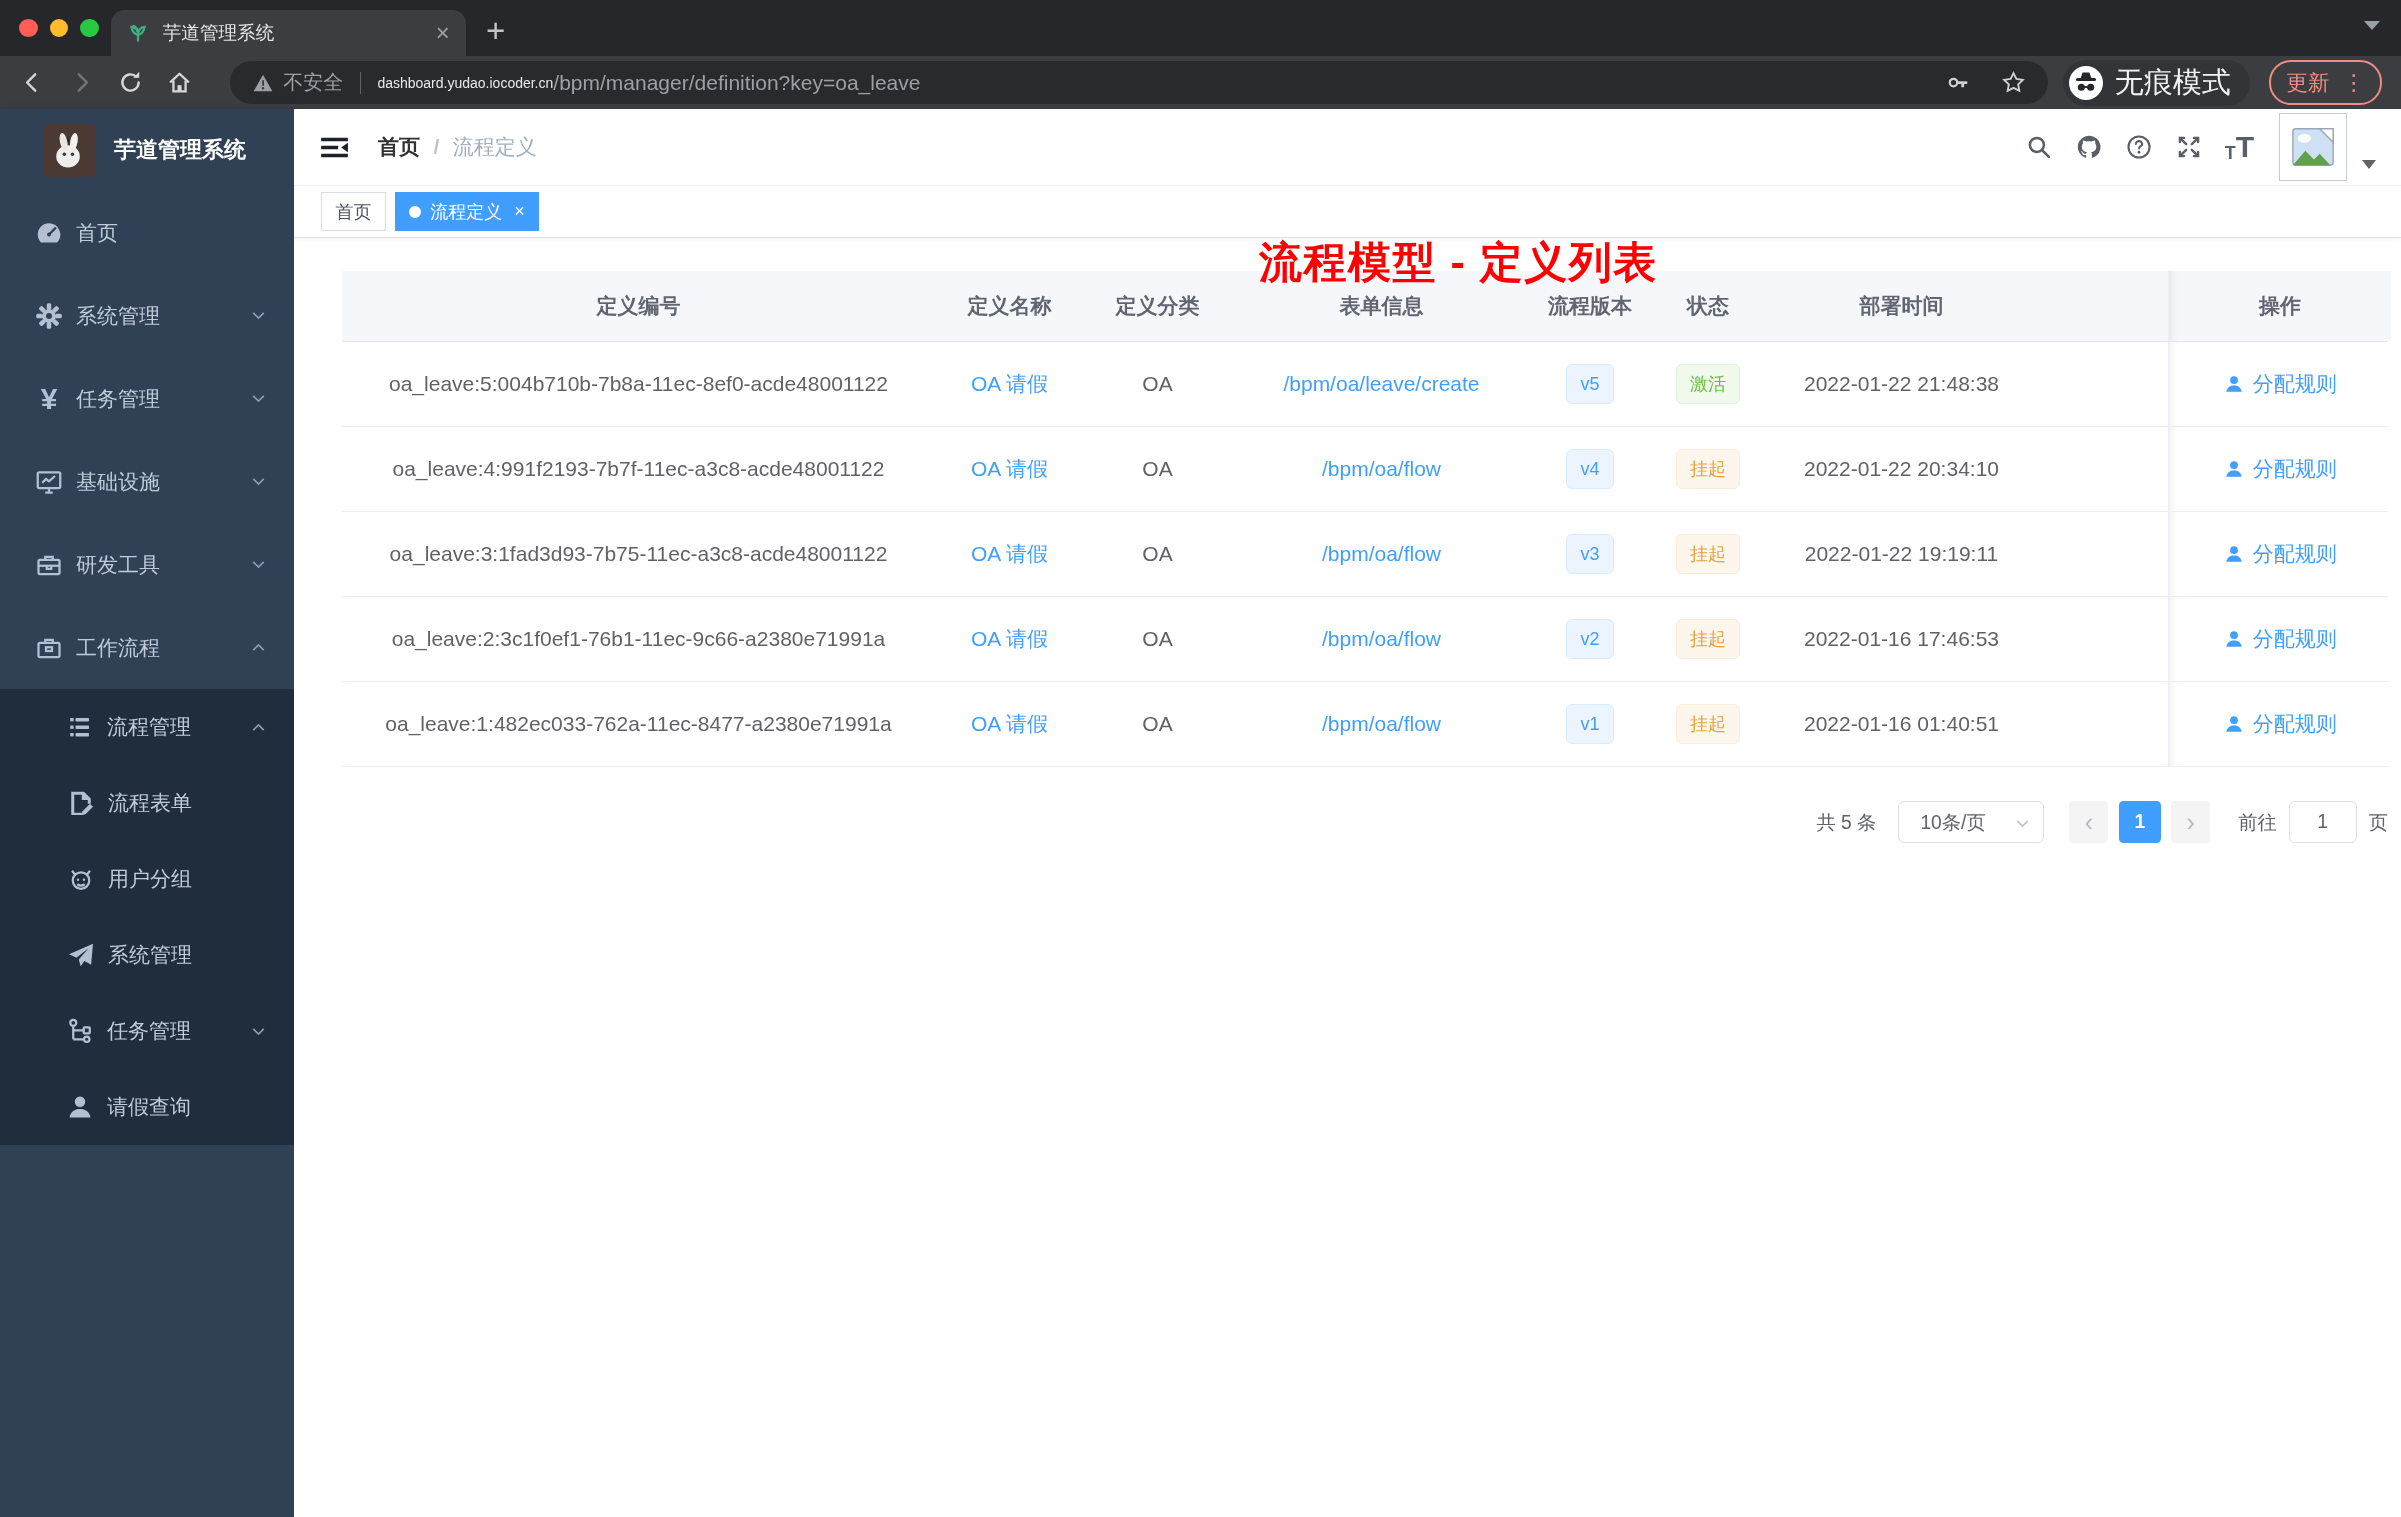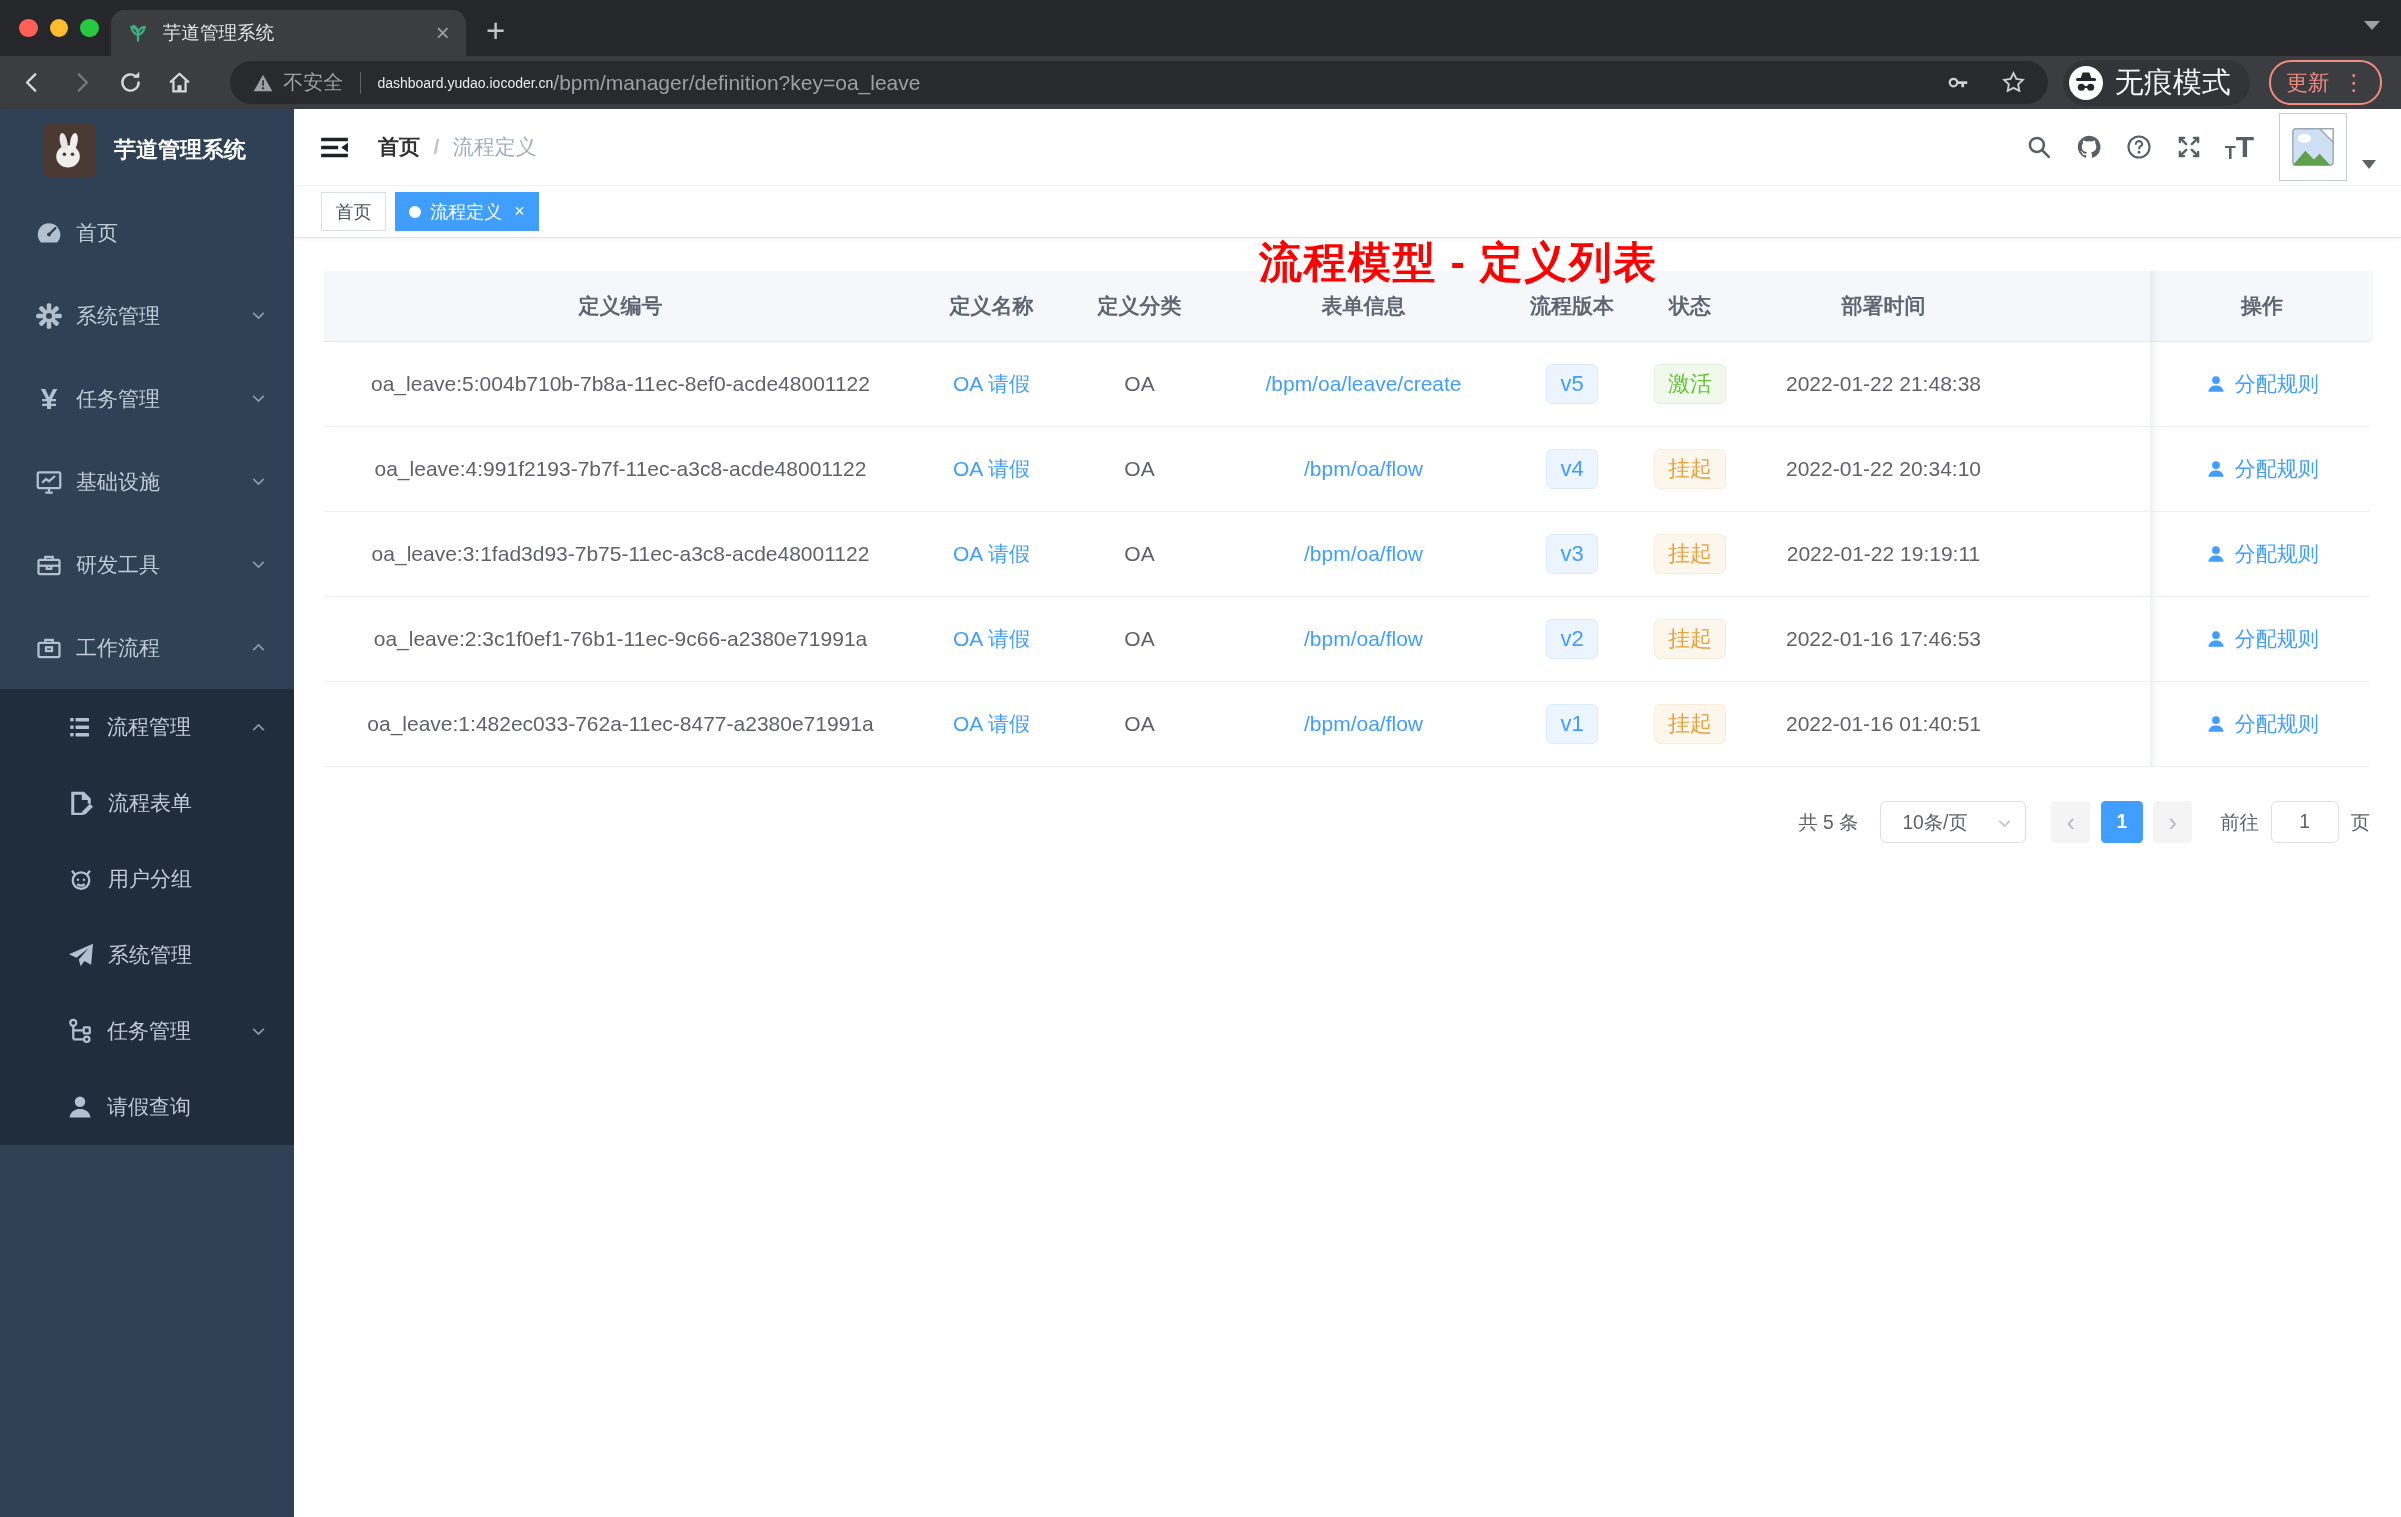--- a/index.html
+++ b/index.html
@@ -77,32 +77,32 @@
     z-index:50; white-space:nowrap; letter-spacing:1.5px; }
 
   .tagsbar { height:52px; display:flex; align-items:center; padding-left:27px;
     border-bottom:1.5px solid #dfe3e8; box-shadow:0 1.5px 4.5px rgba(0,0,0,.04); background:#fff; }
   .tag { height:39px; display:flex; align-items:center; padding:0 13.4px; font-size:18px; margin-right:9px; cursor:pointer; }
   .tag.plain { background:#fff; border:1.5px solid #d8dce5; color:#495060; }
   .tag.active { background:#409eff; border:1.5px solid #409eff; color:#fff; }
   .tag-dot { width:12px; height:12px; border-radius:50%; background:#fff; margin-right:9px; }
   .tag-close { font-size:18px; margin-left:12px; color:#fff; }
 
-  .content { padding:33px 30px 0 30px; }
+  .content { padding:33px 30px 0 48px; }
   .table { width:2046px; }
   .trow { display:flex; align-items:center; height:85px; border-bottom:1.5px solid #ebeef5; background:#fff; }
   .thead { height:71px; background:#f6f7fa; border-bottom:1.5px solid #e4e7ed; }
   .cell { display:flex; align-items:center; justify-content:center; font-size:21px; color:#606266;
     flex:none; height:100%; text-align:center; }
   .c1{width:593px}.c2{width:149px}.c3{width:147px}.c4{width:301px}.c5{width:116px}
   .c6{width:120px}.c7{width:267px}.c8{width:133px}
   .c9{width:223px; border-left:1.5px solid #ebeef5; box-shadow:inset 10.4px 0 10.4px -10.4px rgba(0,0,0,.10);}
   .thead .cell { color:#5f6672; font-weight:700; }
   .link { color:#409eff; cursor:pointer; }
-  .badge { height:40px; display:inline-flex; align-items:center; padding:0 13.4px; border-radius:6px; font-size:22px; }
+  .badge { height:40px; display:inline-flex; align-items:center; padding:0 13.4px; border-radius:6px; font-size:18px; }
   .badge.ver { background:#ecf5ff; border:1.5px solid #d9ecff; color:#409eff; }
   .badge.ok  { background:#f0f9eb; border:1.5px solid #e1f3d8; color:#67c23a; }
   .badge.warn{ background:#fdf6ec; border:1.5px solid #faecd8; color:#e6a23c; }
   .action-link { display:flex; align-items:center; color:#409eff; font-size:21px; cursor:pointer; }
   .action-link svg { width:22px; height:22px; margin-right:7.4px; }
 
   .pagerow { width:2046px; margin-top:34px; display:flex; align-items:center; justify-content:flex-end;
     font-size:19.3px; color:#606266; }
   .pg-total { margin-right:22px; }
   .pg-select { width:146px; height:42px; border:1.5px solid #dcdfe6; border-radius:6px; position:relative;

